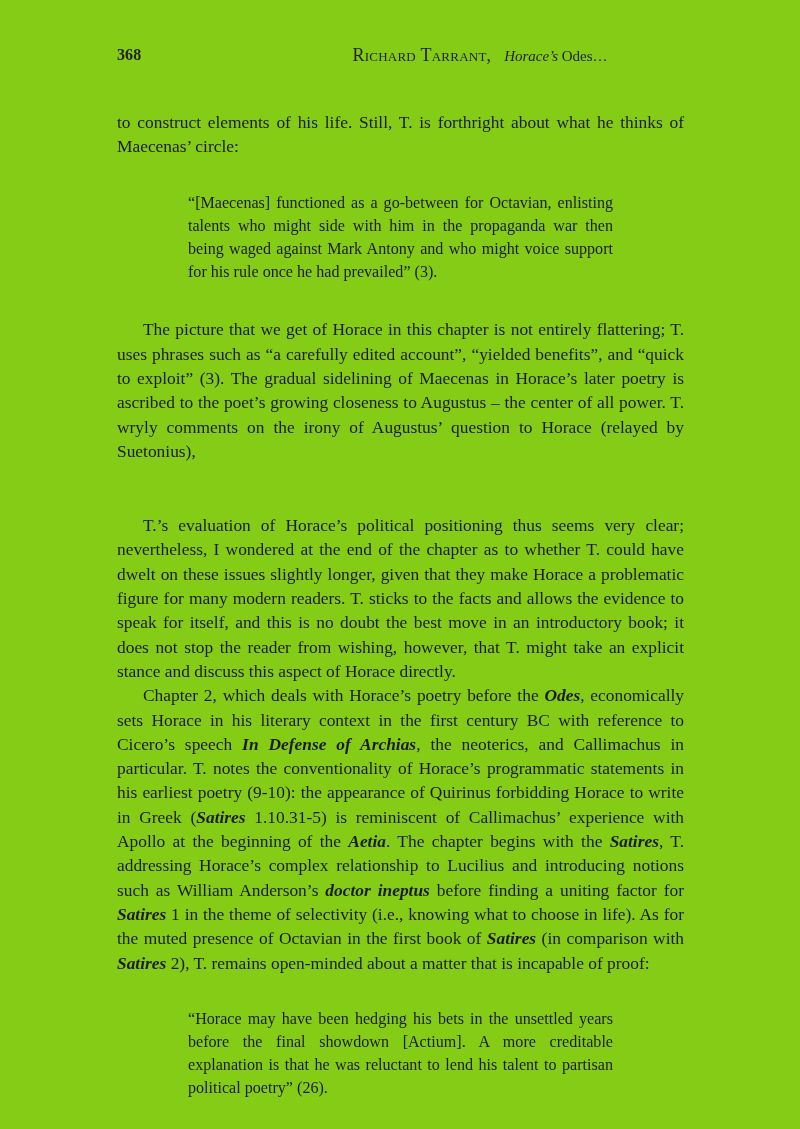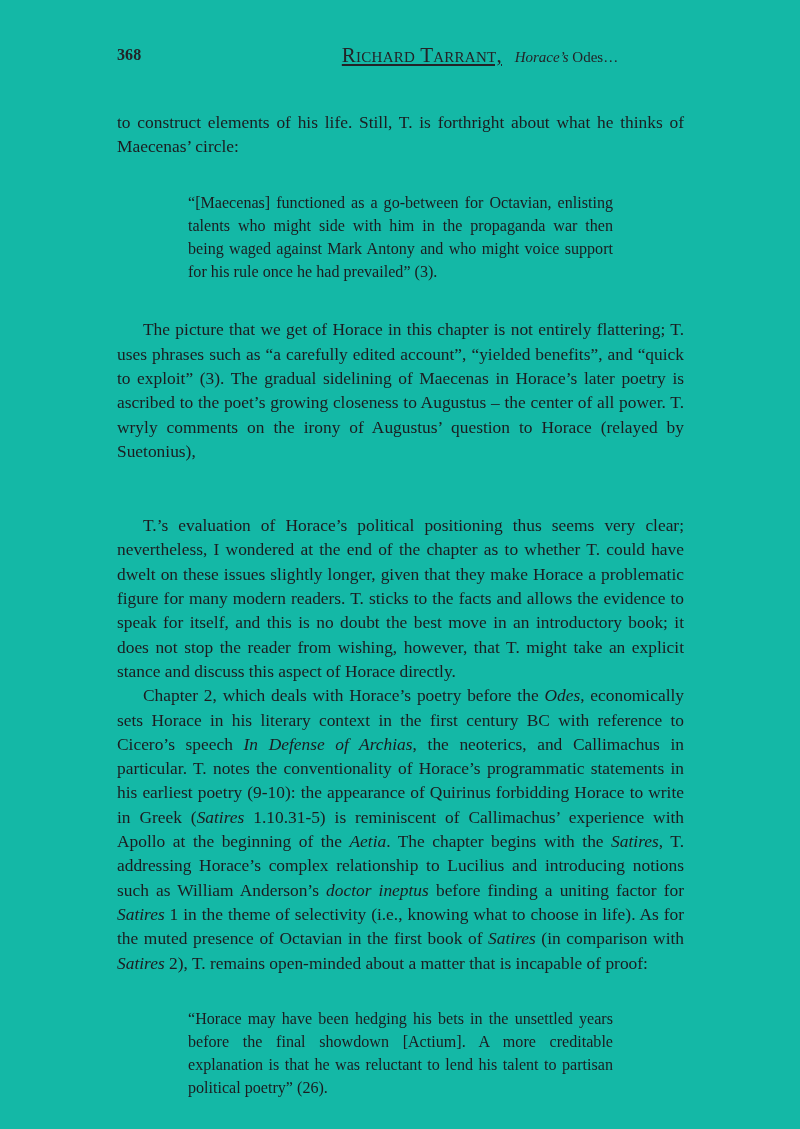--- a/index.html
+++ b/index.html
@@ -11,21 +11,21 @@
     width: 800px;
     height: 1129px;
     position: relative;
     font-family: "Liberation Serif", "DejaVu Serif", serif;
     color: #1a1a1a;
     -webkit-font-smoothing: antialiased;
   }
   .page {
     position: absolute;
     inset: 0;
-    background: #14b8a6;
+    background: #84cc16;
   }
 
   
   .running-head {
     position: absolute;
     top: 44px;
     left: 117px;
     width: 566px;
     height: 22px;
     font-size: 15px;
@@ -43,23 +43,22 @@
   .head-title {
     position: absolute;
     left: 160px;
     top: 0;
     width: 406px;
     text-align: center;
     white-space: nowrap;
   }
   .smallcaps {
     font-variant: small-caps;
-    font-size: 21px;
+    font-size: 18px;
     letter-spacing: 0.25px;
-    text-decoration: underline;
   }
   .head-title .ital {
     font-style: italic;
     margin-left: 9px;
   }
 
   
   .textblock {
     position: absolute;
     top: 110px;
@@ -86,21 +85,21 @@
     font-size: 16.1px;
     line-height: 23.2px;
     text-align: justify;
     color: #1c1c20;
   }
   .quote p { font-size: inherit; line-height: inherit; text-align: justify; }
 
   .gap-before-quote { height: 24px; }
   .gap-after-quote  { height: 26px; }
 
-  i, em { font-style: italic; }
+  i, em { font-style: italic; font-weight: bold; }
 
   
   .footer {
     position: absolute;
     left: 117px;
     top: 1058px;
     width: 567px;
     height: 22px;
     font-size: 15.2px;
     line-height: 22px;

